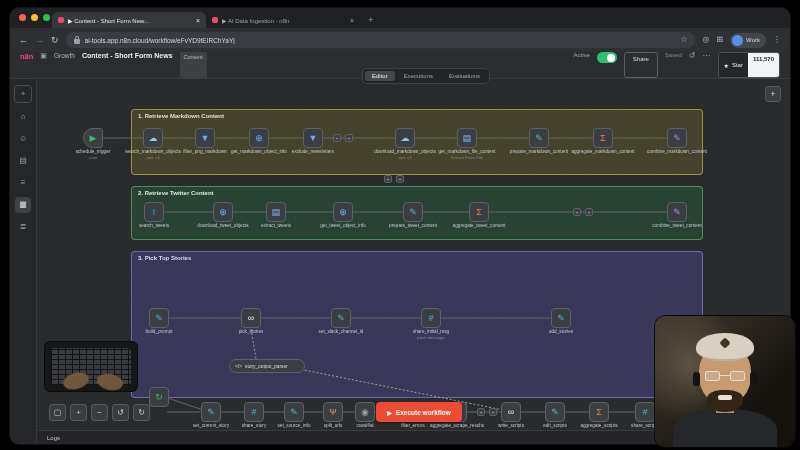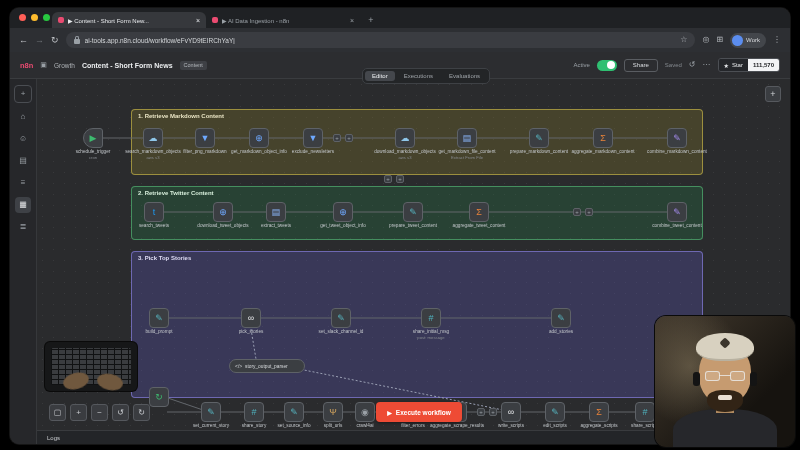--- a/index.html
+++ b/index.html
@@ -35,21 +35,21 @@
   .lock:after{content:"";position:absolute;left:0;top:3px;width:6px;height:5px;background:#9aa0a6;border-radius:1px}
   .urltext{color:#d4d7da;font-size:6.5px;white-space:nowrap;overflow:hidden;flex:1}
   .pillstar,.ric{color:#b7bbc0;font-size:8px;line-height:1}
   .profile{height:15px;background:#43464b;border-radius:8px;display:flex;align-items:center;gap:3px;padding:0 6px 0 2px}
   .avatar{width:11px;height:11px;border-radius:50%;background:#5b8def}
   .profname{color:#d8dadd;font-size:6px}
 
   
   .app{height:392px;display:flex;flex-direction:column;position:relative}
   .appheader{height:26px;background:#2c2d30;border-bottom:1px solid #3a3c3f;display:flex;
-             align-items:center;gap:7px;padding:0 10px;position:relative;z-index:30;flex:none}
+             gap:7px;padding:0 10px;position:relative;z-index:30;flex:none}
   .logo{color:#ea4b71;font-weight:bold;font-size:7.5px}
   .wsicon{color:#9aa0a6;font-size:7px}
   .wsname{color:#aeb2b6;font-size:6.5px}
   .wftitle{color:#eceef0;font-size:7px;font-weight:bold}
   .tag{background:#3e4045;color:#b4b8bd;font-size:5.5px;padding:1.5px 4px;border-radius:2px}
   .spacer{flex:1}
   .activelbl{color:#9aa0a6;font-size:6px}
   .switch{width:20px;height:11px;border-radius:6px;background:#2fbf71;position:relative}
   .knob{position:absolute;right:1.5px;top:1.5px;width:8px;height:8px;border-radius:50%;background:#fff}
   .sharebtn{border:1px solid #5a5d62;border-radius:3px;color:#dcdfe2;font-size:6px;padding:2.5px 8px}

